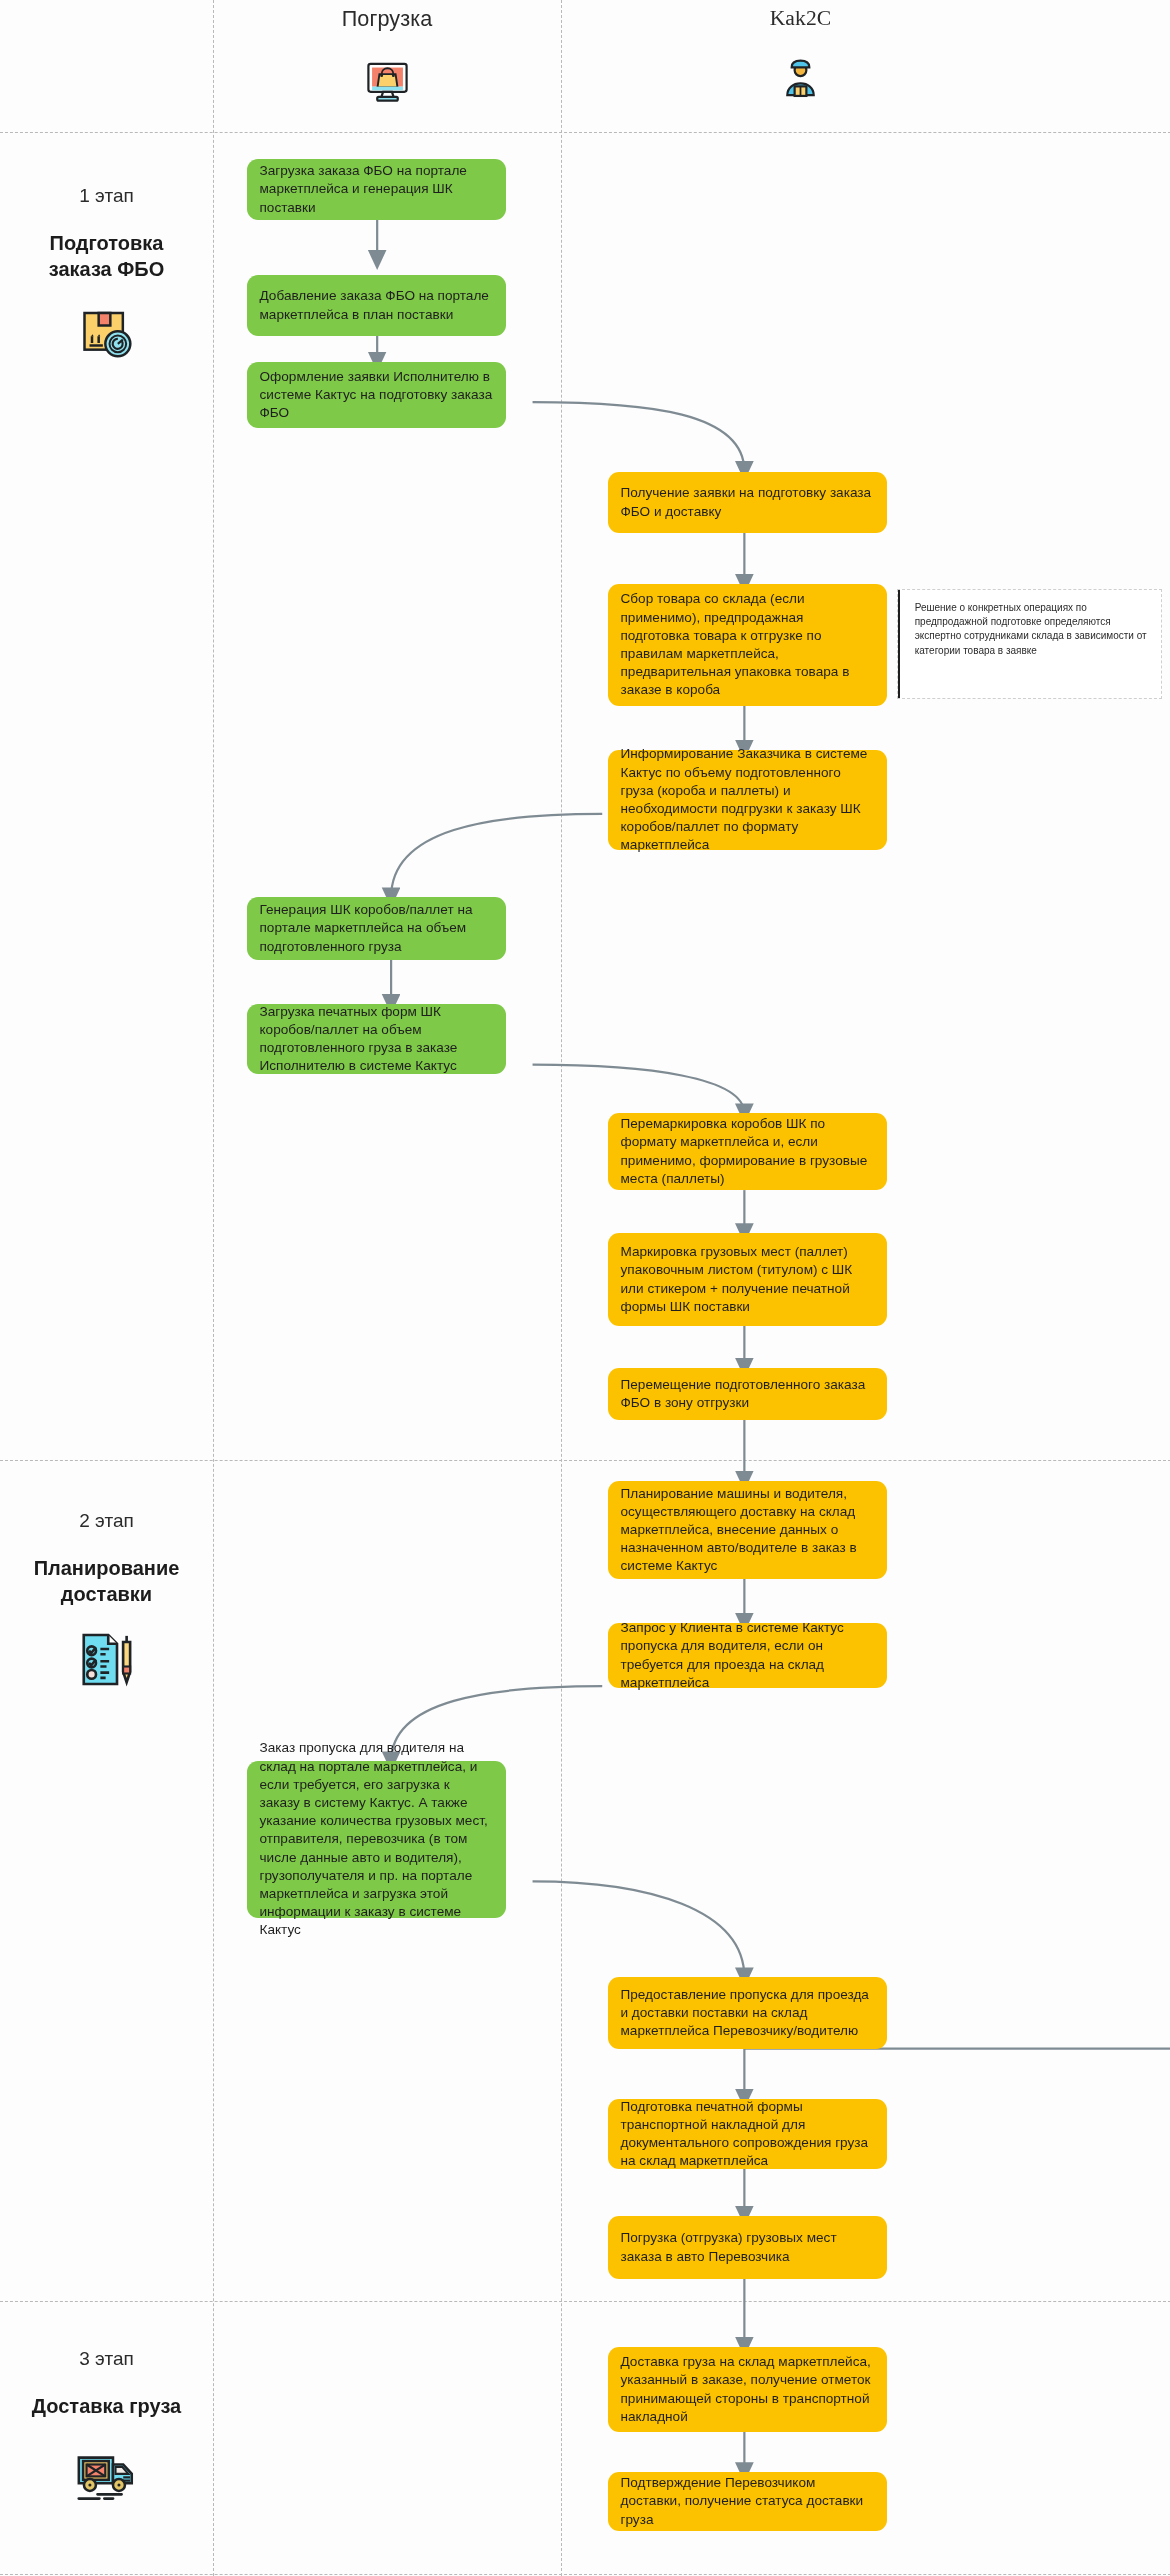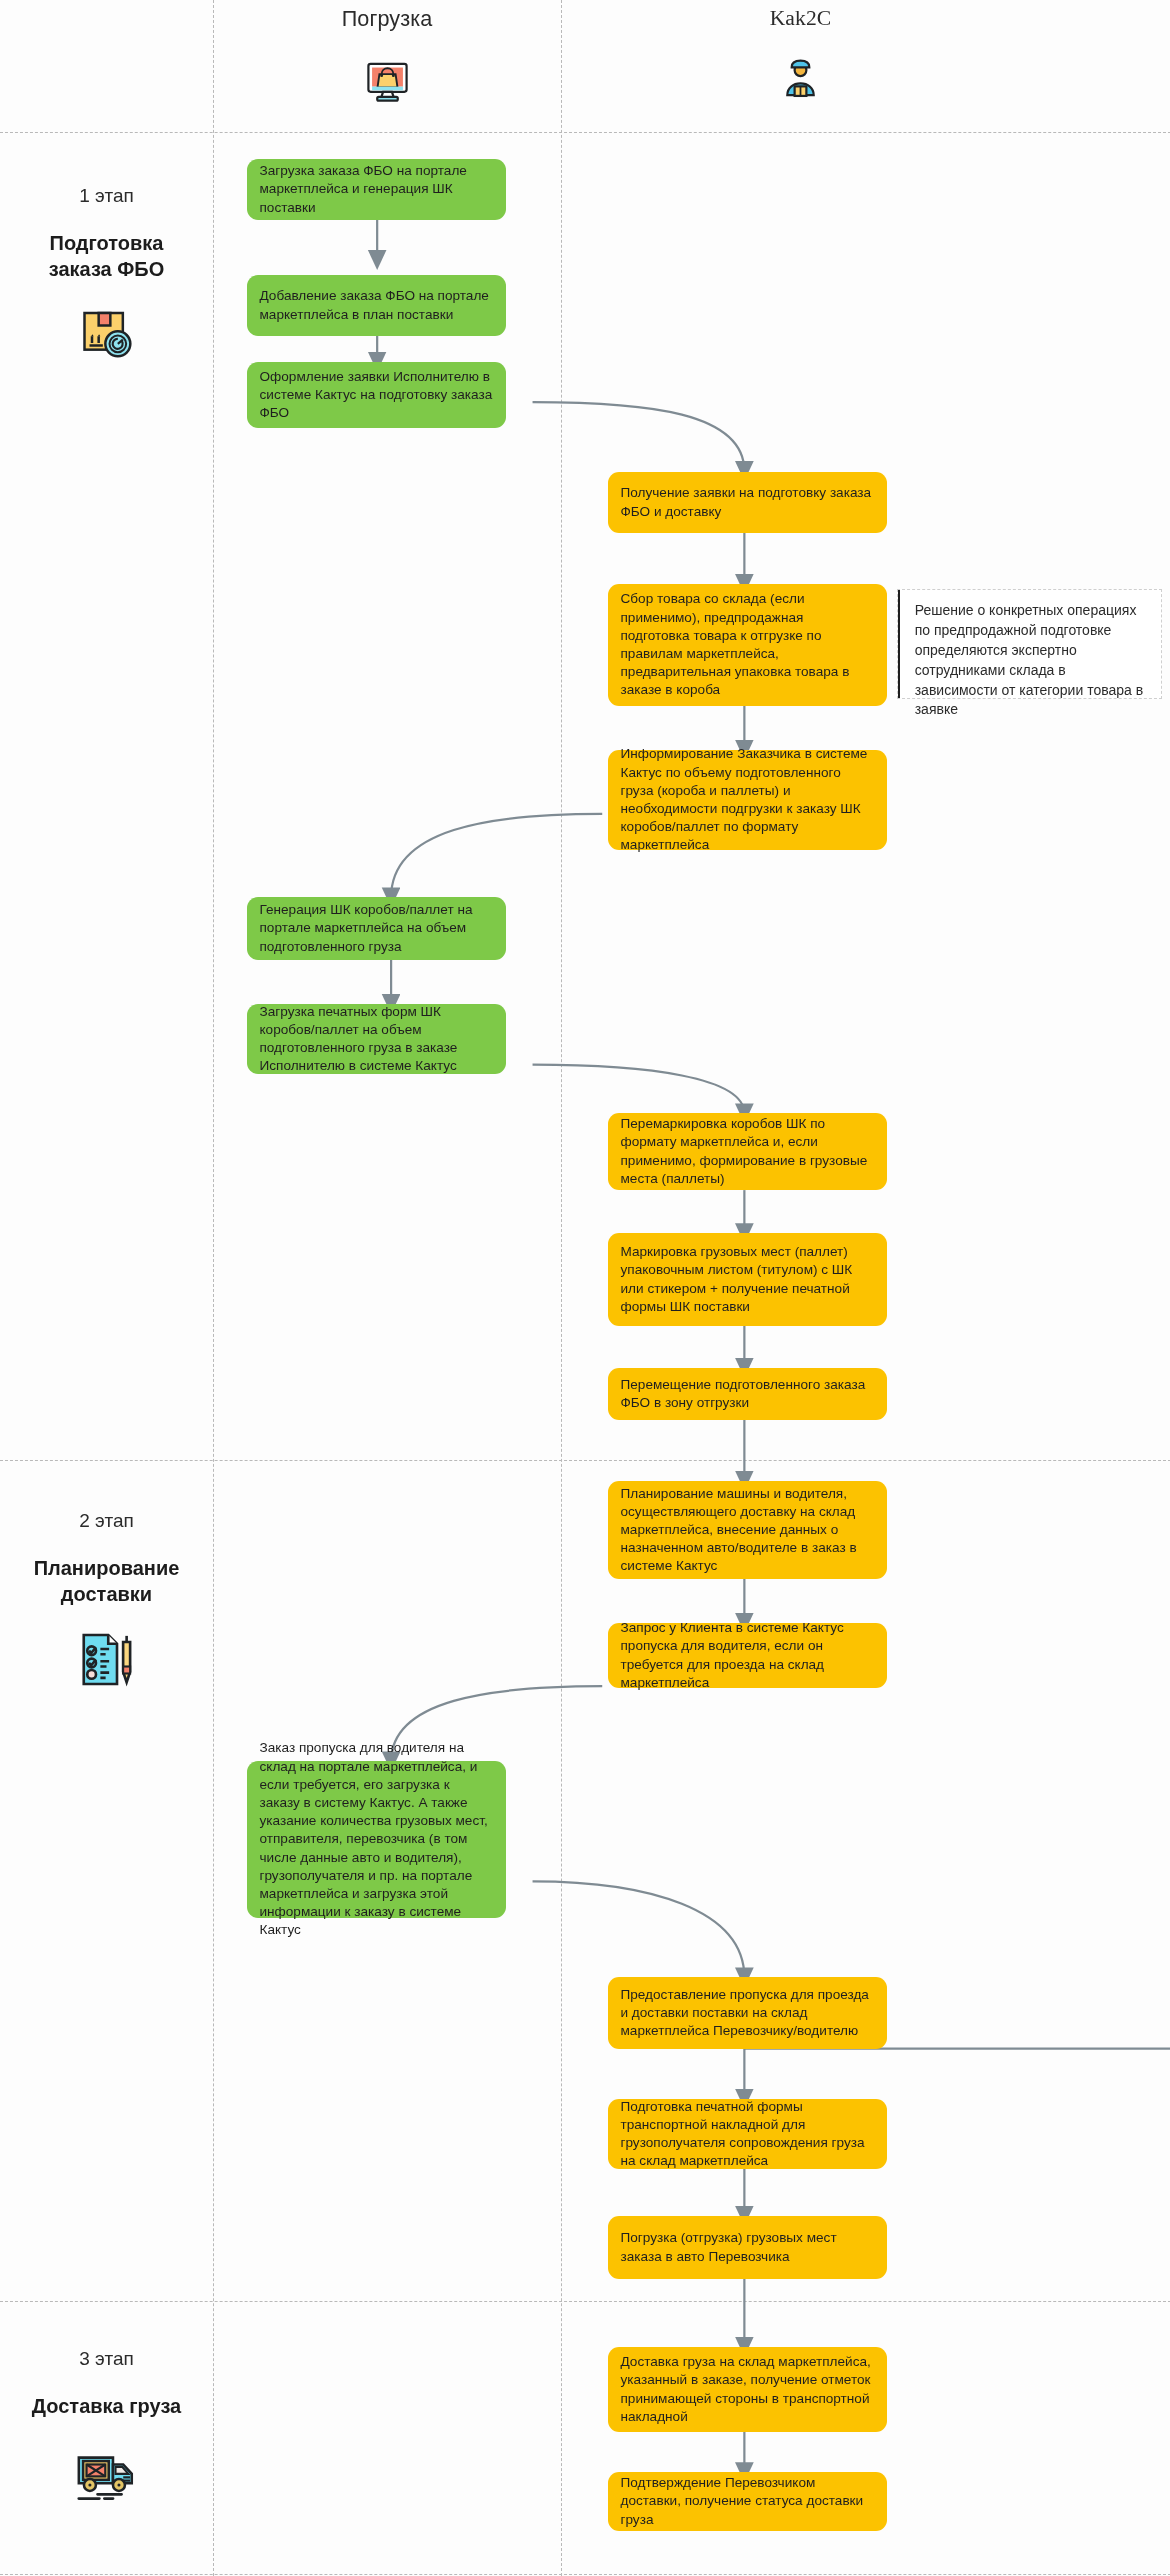--- a/index.html
+++ b/index.html
@@ -109,21 +109,21 @@
   }
   .node.green  { background: #7ec948; }
   .node.yellow { background: #fcc200; }
 
   
   .note {
     position: absolute;
     border: 1.4px dashed #cfcfcf;
     background: #ffffff;
     padding: 11px 12.5px 11px 16.7px;
-    font-size: 14px;
+    font-size: 10px;
     line-height: 1.42;
     color: #2b2b2b;
   }
   .note .brace {
     position: absolute;
     left: 0; top: 0; bottom: 0;
     width: 2.1px;
     background: #1e1e1e;
   }
 
@@ -306,21 +306,21 @@
   <div class="node yellow" style="left:608px;top:1368px;width:279px;height:52px">Перемещение подготовленного заказа ФБО в зону отгрузки</div>
 
   <div class="node yellow" style="left:608px;top:1481px;width:279px;height:98px">Планирование машины и водителя, осуществляющего доставку на склад маркетплейса, внесение данных о назначенном авто/водителе в заказ в системе Кактус</div>
 
   <div class="node yellow" style="left:608px;top:1623px;width:279px;height:65px">Запрос у Клиента в системе Кактус пропуска для водителя, если он требуется для проезда на склад маркетплейса</div>
 
   <div class="node green" style="left:247px;top:1761px;width:259px;height:157px">Заказ пропуска для водителя на склад на портале маркетплейса, и если требуется, его загрузка к заказу в систему Кактус. А также указание количества грузовых мест, отправителя, перевозчика (в том числе данные авто и водителя), грузополучателя и пр. на портале маркетплейса и загрузка этой информации к заказу в системе Кактус</div>
 
   <div class="node yellow" style="left:608px;top:1977px;width:279px;height:72px">Предоставление пропуска для проезда и доставки поставки на склад маркетплейса Перевозчику/водителю</div>
 
-  <div class="node yellow" style="left:608px;top:2099px;width:279px;height:70px">Подготовка печатной формы транспортной накладной для грузополучателя сопровождения груза на склад маркетплейса</div>
+  <div class="node yellow" style="left:608px;top:2099px;width:279px;height:70px">Подготовка печатной формы транспортной накладной для документального сопровождения груза на склад маркетплейса</div>
 
   <div class="node yellow" style="left:608px;top:2216px;width:279px;height:63px">Погрузка (отгрузка) грузовых мест заказа в авто Перевозчика</div>
 
   <div class="node yellow" style="left:608px;top:2347px;width:279px;height:85px">Доставка груза на склад маркетплейса, указанный в заказе, получение отметок принимающей стороны в транспортной накладной</div>
 
   <div class="node yellow" style="left:608px;top:2472px;width:279px;height:59px">Подтверждение Перевозчиком доставки, получение статуса доставки груза</div>
 
 </div>
 
 

